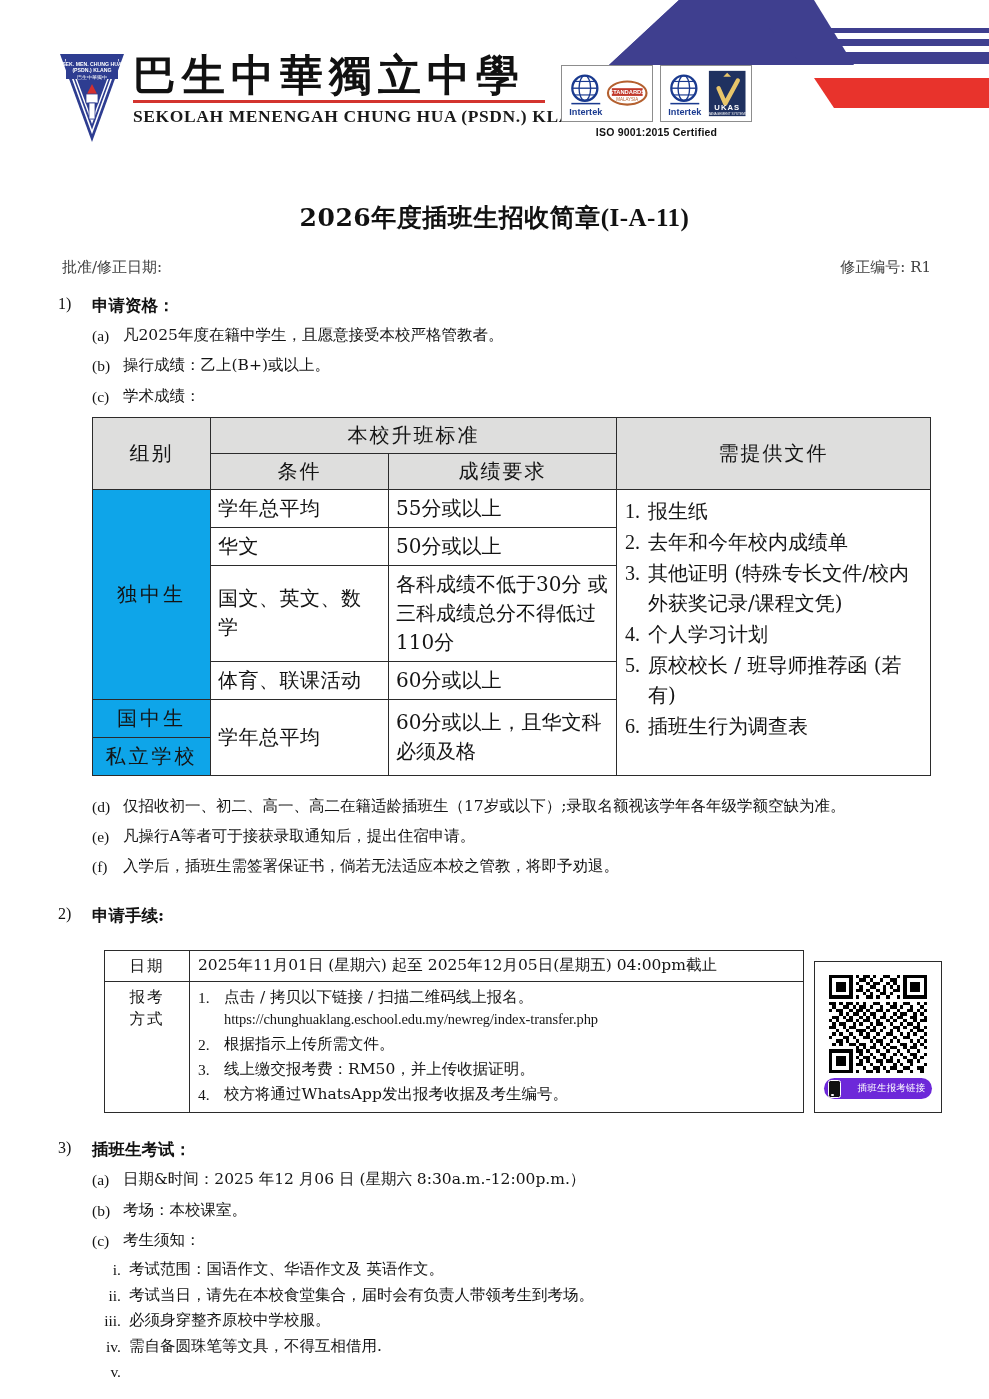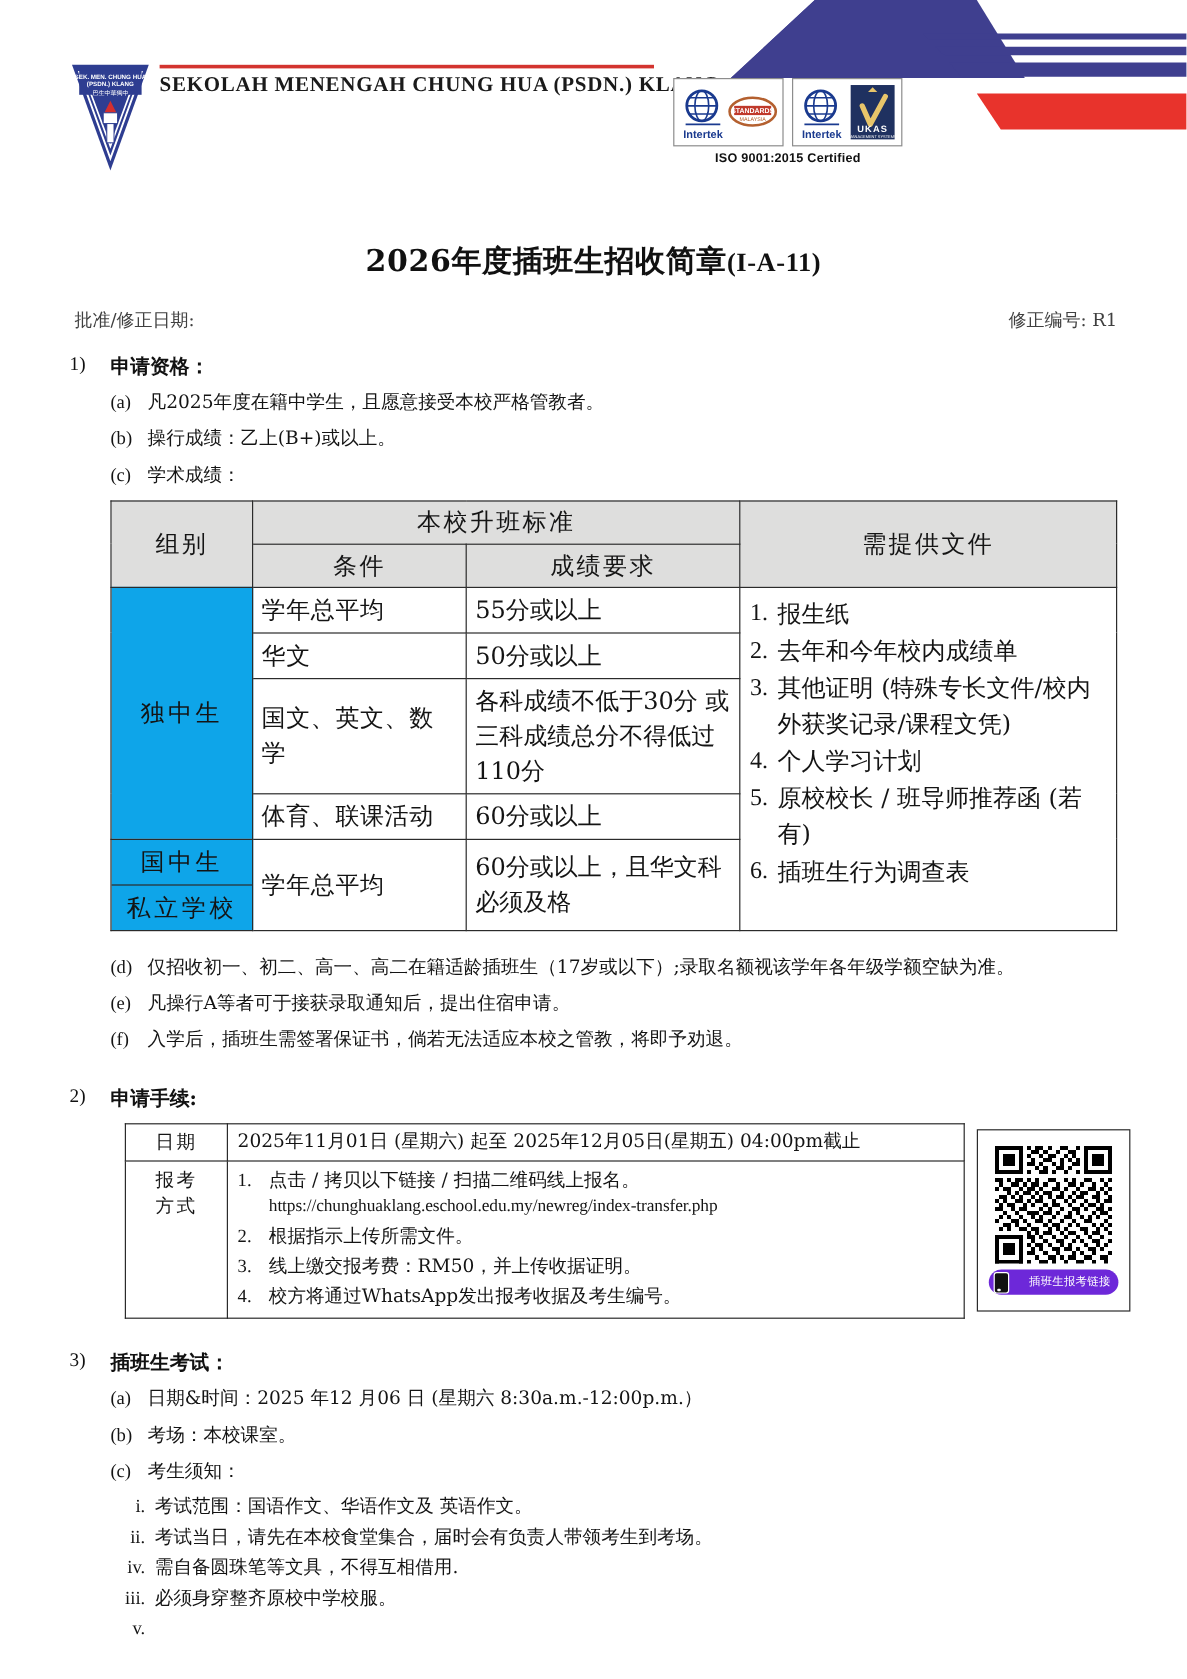--- a/index.html
+++ b/index.html
@@ -108,21 +108,21 @@
     text-align: center;
     font-family: "DejaVu Serif", "Liberation Serif", serif;
     font-weight: bold;
     font-size: 25px;
     margin-top: 36px;
     color: #111;
     letter-spacing: 0.5px;
   }
   .doc-title .suffix {
     font-family: "Liberation Serif", serif;
-    font-size: 22px;
+    font-size: 25px;
     font-weight: bold;
   }
 
   .meta-row {
     display: flex;
     justify-content: space-between;
     padding: 0 58px 0 62px;
     margin-top: 24px;
     font-size: 15px;
     font-family: "DejaVu Serif", "Liberation Serif", serif;
@@ -220,22 +220,22 @@
     flex: none;
     font-family: "Liberation Serif", serif;
   }
   .doclist li .t {
     flex: 1;
   }
 
   
   .proc-row {
     display: flex;
-    align-items: center;
-    margin: 9px 0 0 34px;
+    align-items: flex-end;
+    margin: 23px 0 0 34px;
     padding-left: 12px;
   }
   .tbl2 {
     border-collapse: collapse;
     width: 700px;
     table-layout: fixed;
     font-family: "DejaVu Serif", "Liberation Serif", serif;
     font-size: 15.5px;
     color: #141414;
   }
@@ -371,20 +371,21 @@
     <rect x="10" y="9" width="52" height="20" fill="#2e3d91"></rect>
     <text x="36" y="15.5" font-family="Liberation Sans, sans-serif" font-size="5.2" fill="#ffffff" text-anchor="middle" font-weight="bold">SEK. MEN. CHUNG HUA</text>
     <text x="36" y="21.5" font-family="Liberation Sans, sans-serif" font-size="5.2" fill="#ffffff" text-anchor="middle" font-weight="bold">(PSDN.) KLANG</text>
     <text x="36" y="29" font-family="DejaVu Sans, sans-serif" font-size="5" fill="#ffffff" text-anchor="middle">巴生中華獨中</text>
     <path d="M36 34 L41 44 L31 44 Z" fill="#d32f2f"></path>
     <rect x="30" y="44" width="12" height="9" fill="#ffffff" stroke="#2e3d91" stroke-width="0.8"></rect>
     <rect x="33" y="53" width="6" height="16" fill="#ffffff" stroke="#2e3d91" stroke-width="0.8"></rect>
   </svg>
 
   <div class="school-name-block">
+    <div class="school-name-cn">巴生中華獨立中學</div>
     <div class="school-rule"></div>
     <div class="school-name-en">SEKOLAH MENENGAH CHUNG HUA (PSDN.) KLANG</div>
   </div>
 
   <div class="cert-group">
     <div class="cert-boxes">
       <div class="cert-box">
         <svg viewBox="0 0 90 55" width="88" height="53">
           <circle cx="22" cy="22" r="13" fill="none" stroke="#1a3a8f" stroke-width="2.4"></circle>
           <ellipse cx="22" cy="22" rx="6" ry="13" fill="none" stroke="#1a3a8f" stroke-width="1.4"></ellipse>
@@ -859,26 +860,26 @@
     <div class="roman-list">
       <div class="ri">
           <span class="rn">i.</span>
           <span>考试范围：国语作文、华语作文及 英语作文。</span>
         </div>
       <div class="ri">
           <span class="rn">ii.</span>
           <span>考试当日，请先在本校食堂集合，届时会有负责人带领考生到考场。</span>
         </div>
       <div class="ri">
+          <span class="rn">iii.</span>
+          <span>必须身穿整齐原校中学校服。</span>
+        </div>
+      <div class="ri">
           <span class="rn">iv.</span>
           <span>需自备圆珠笔等文具，不得互相借用.</span>
         </div>
       <div class="ri">
-          <span class="rn">iii.</span>
-          <span>必须身穿整齐原校中学校服。</span>
-        </div>
-      <div class="ri">
           <span class="rn">v.</span>
         </div>
     </div>
   </div>
 
 </div>
 
 </body></html>

